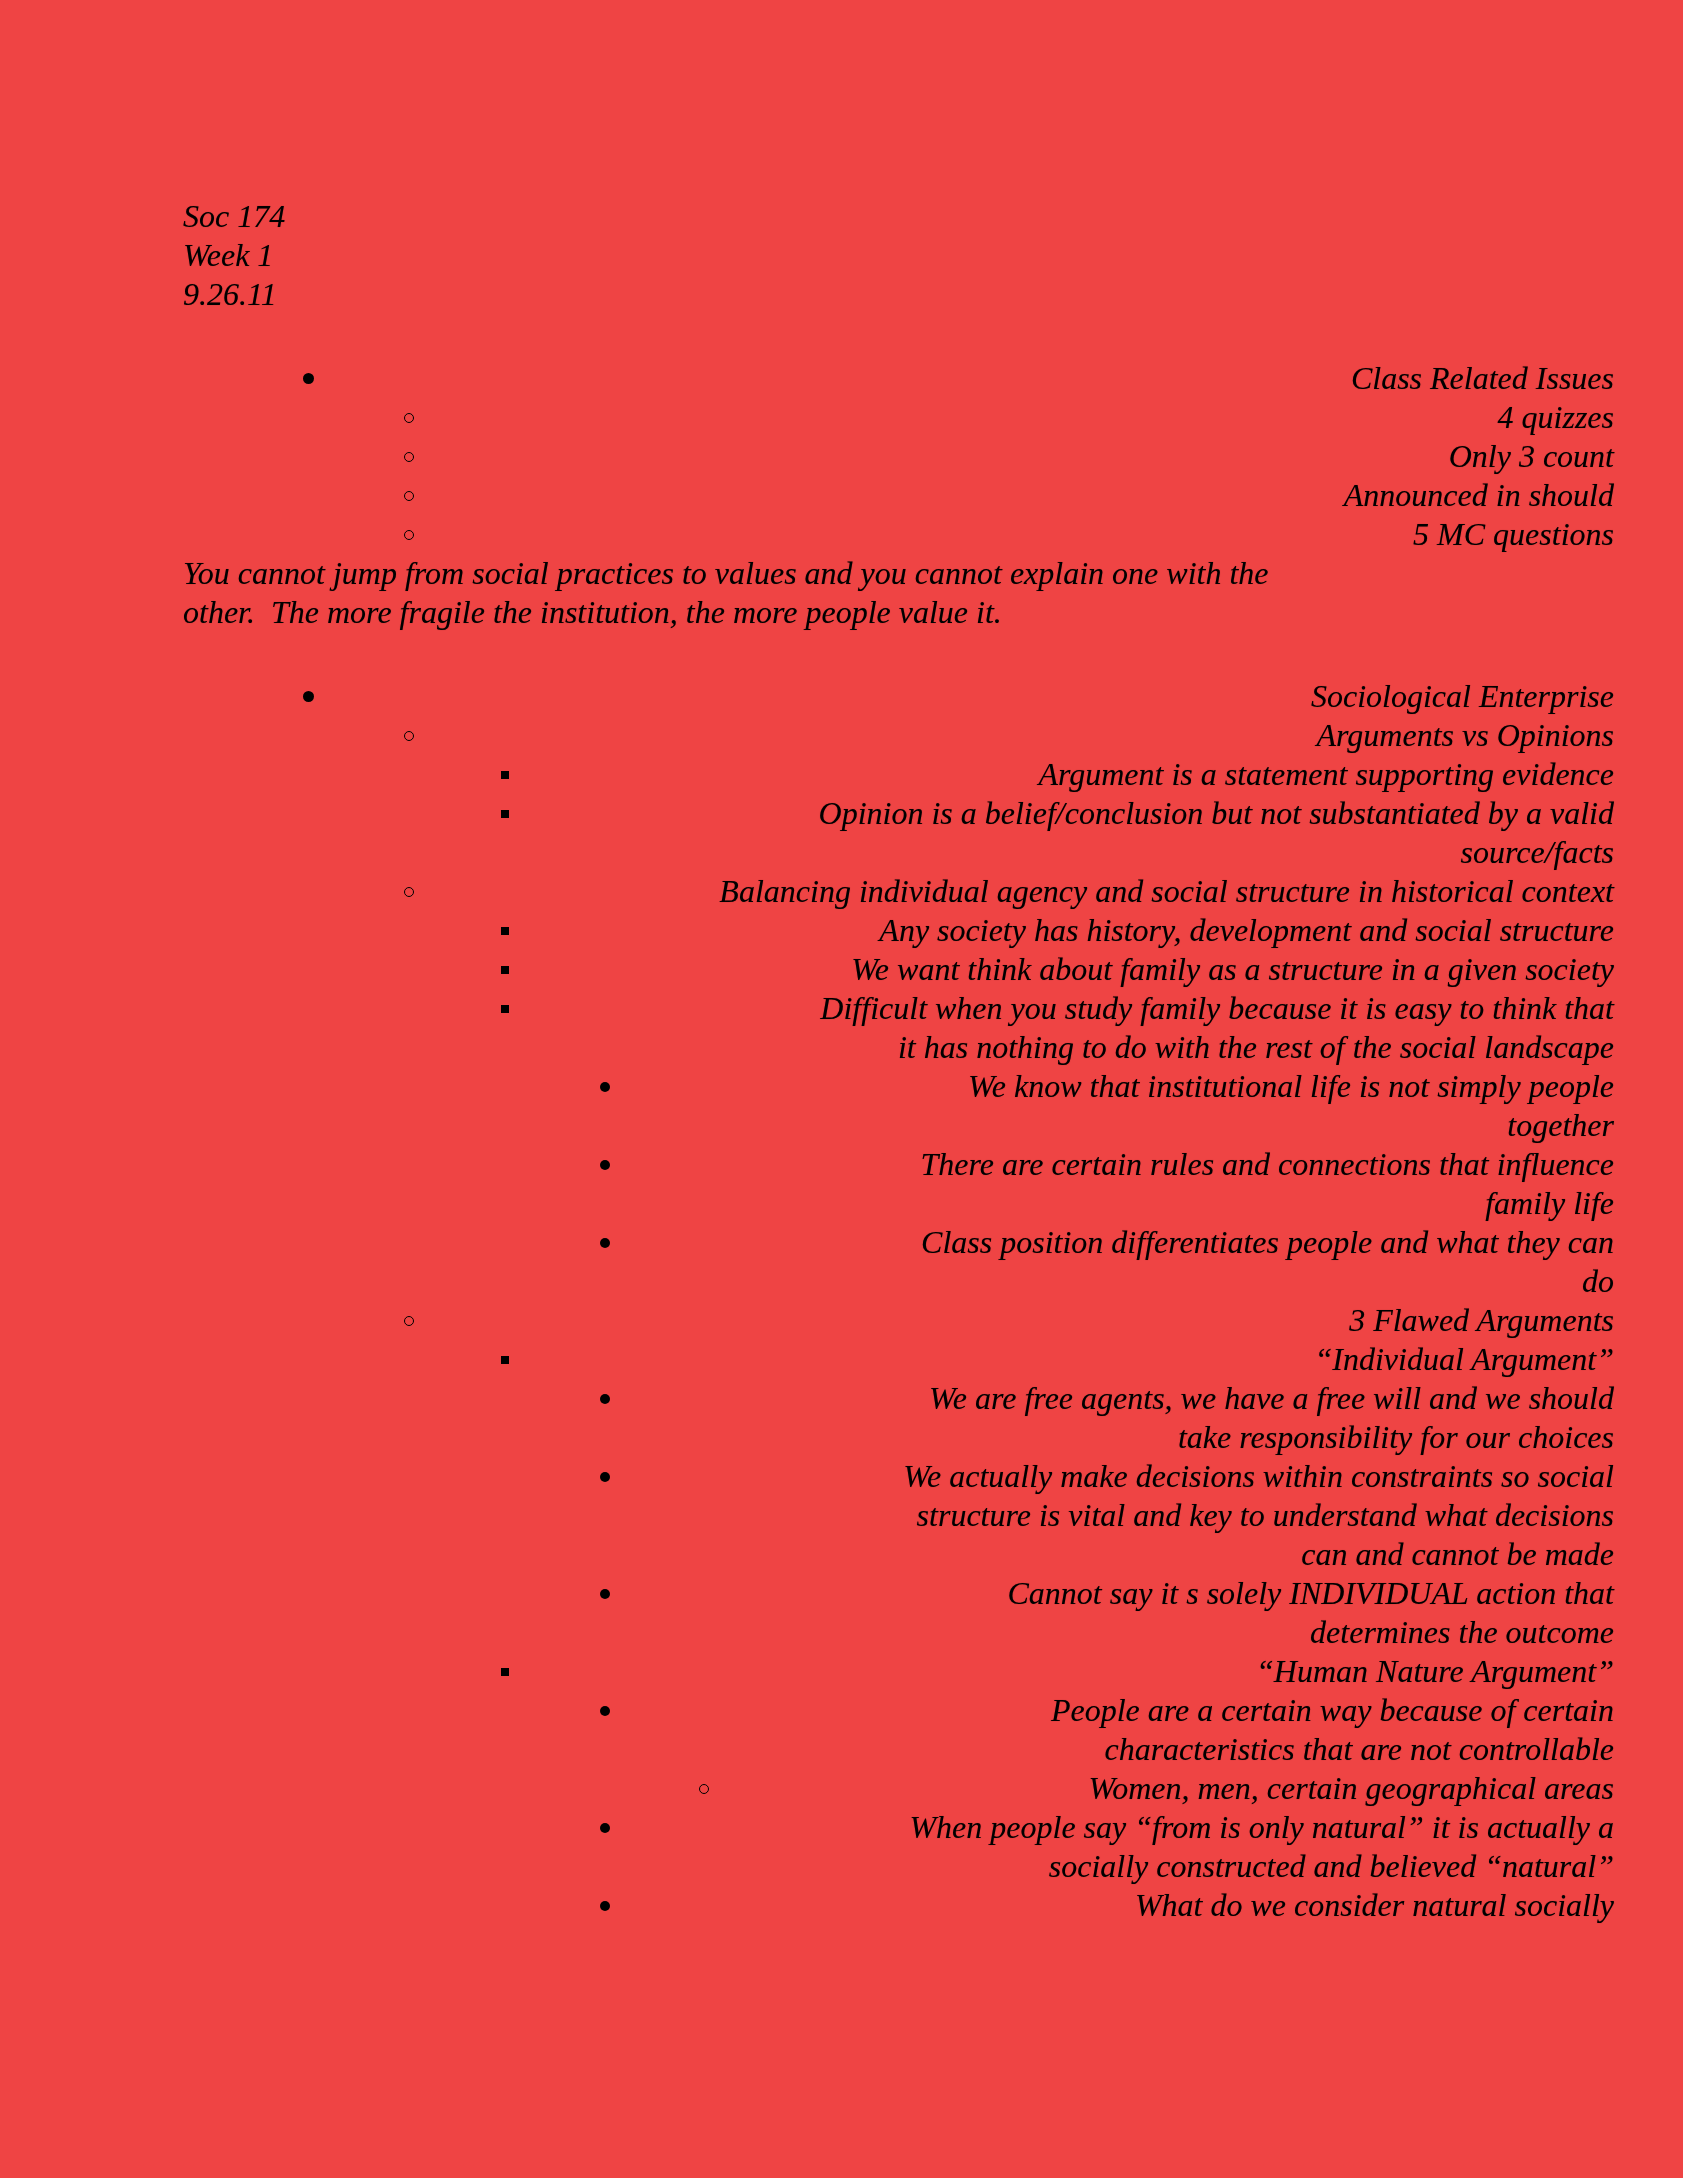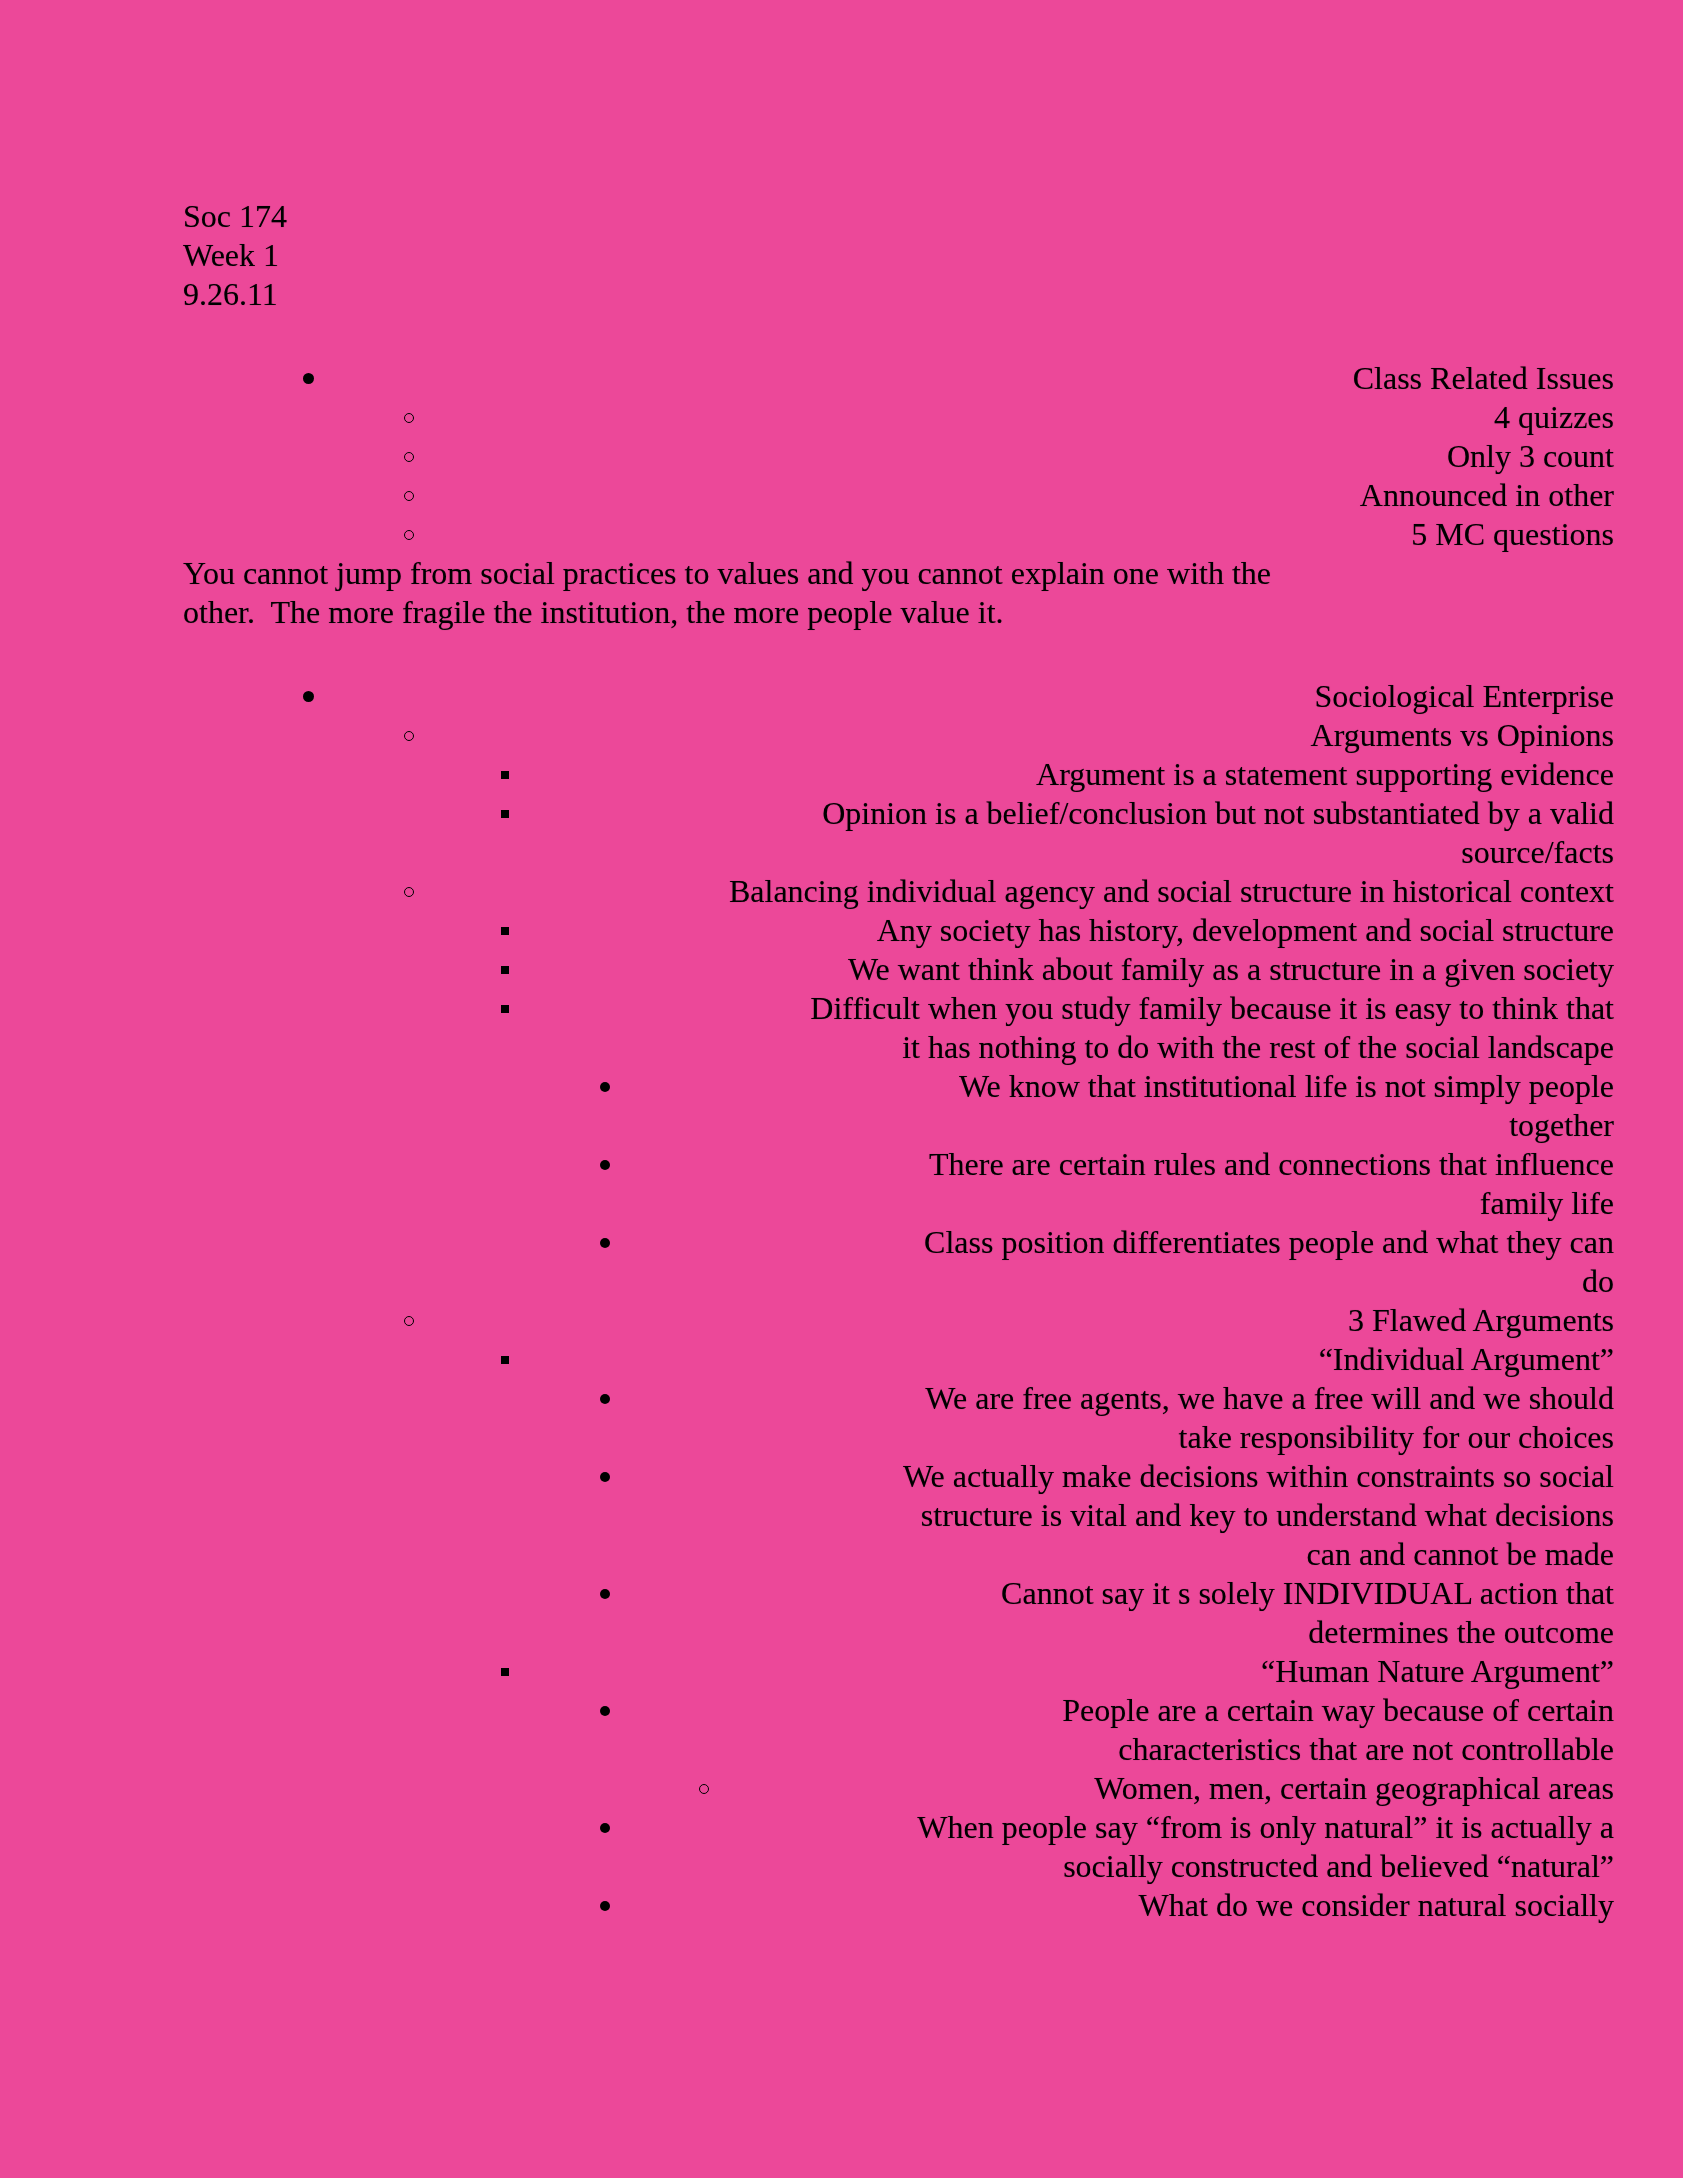--- a/index.html
+++ b/index.html
@@ -6,27 +6,28 @@
   body {
     width: 1683px;
     height: 2178px;
     background: #ffffff;
   }
   .page {
     position: relative;
     width: 1683px;
     height: 2178px;
     box-sizing: border-box;
-    background: #ec4899;
+    background: #ef4444;
     color: #000000;
     font-family: "Liberation Serif", "DejaVu Serif", serif;
     font-size: 32px;
     line-height: 39px;
     padding: 197px 69px 0 0;
     text-shadow: 0 0 1px rgba(0,0,0,0.35);
+    font-style: italic;
   }
   .header { margin-left: 183px; }
   .para {
     margin-left: 183px;
     white-space: pre-wrap;
     max-width: 1317px;
   }
   .list { margin-top: 45px; text-align: right; }
   .li { position: relative; }
   .li-text { white-space: pre-wrap; display: block; }
@@ -77,21 +78,21 @@
     <div class="li lvl2">
       <span class="bullet circle"></span>
       <span class="li-text">4 quizzes</span>
     </div>
     <div class="li lvl2">
       <span class="bullet circle"></span>
       <span class="li-text">Only 3 count</span>
     </div>
     <div class="li lvl2">
       <span class="bullet circle"></span>
-      <span class="li-text">Announced in other</span>
+      <span class="li-text">Announced in should</span>
     </div>
     <div class="li lvl2">
       <span class="bullet circle"></span>
       <span class="li-text">5 MC questions</span>
     </div>
   </div>
 
   <div class="para">You cannot jump from social practices to values and you cannot explain one with the
 other.  The more fragile the institution, the more people value it.</div>
 

